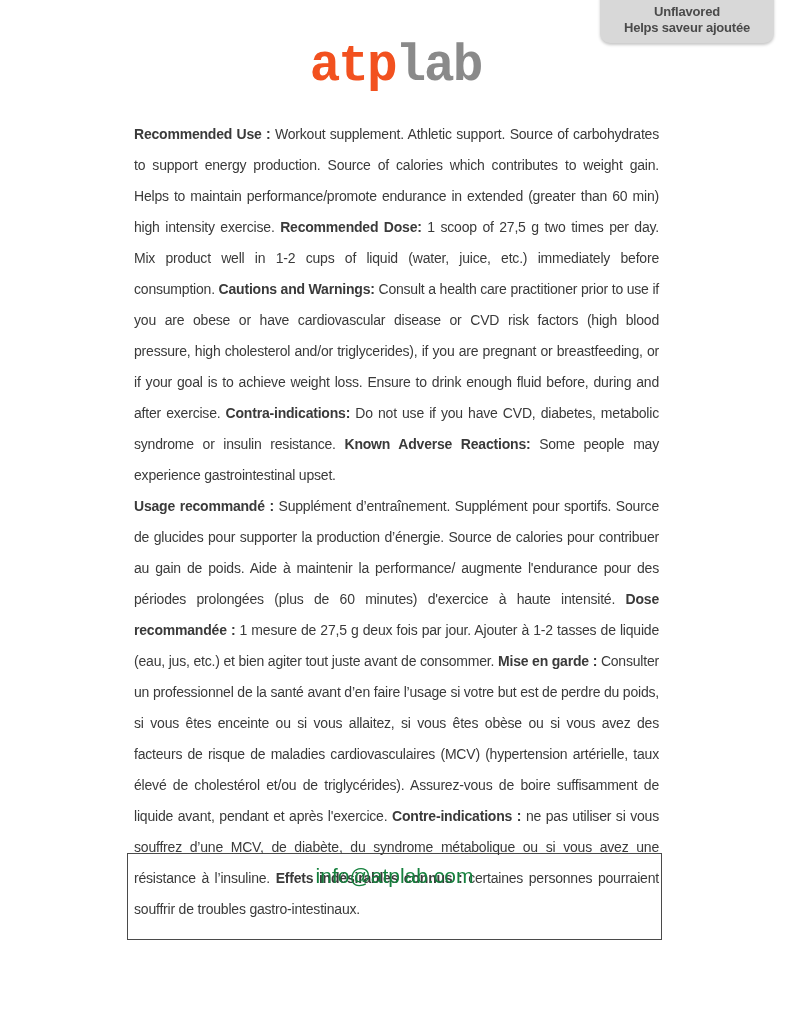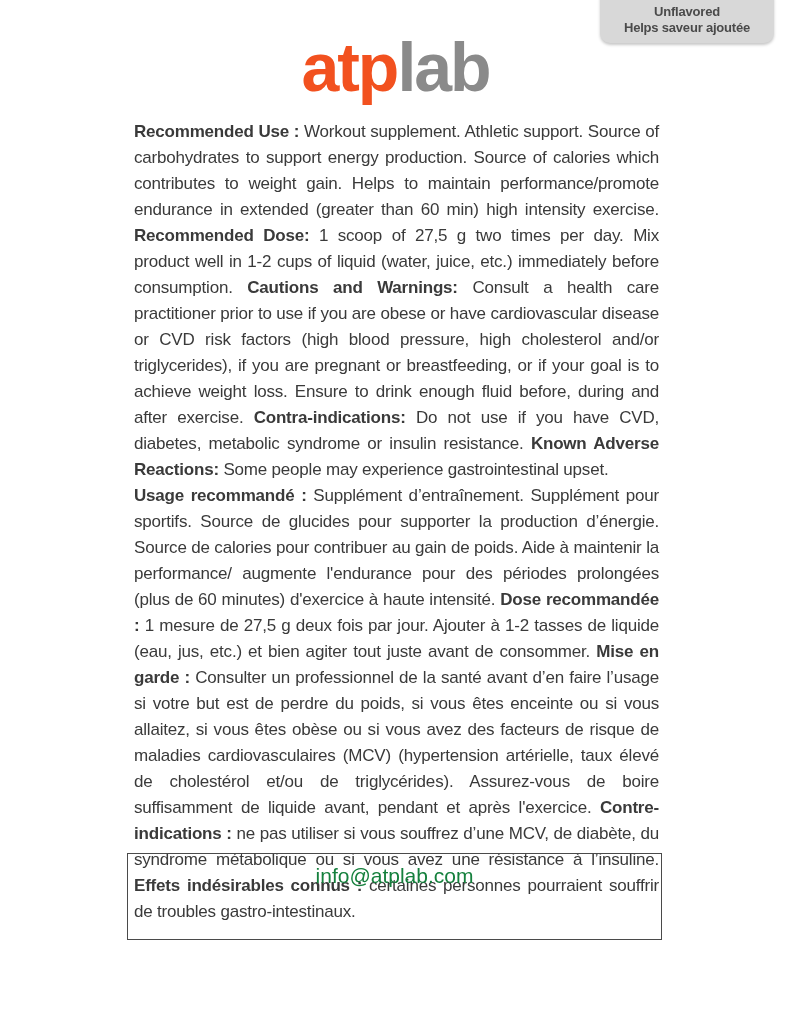--- a/index.html
+++ b/index.html
@@ -29,31 +29,32 @@
     box-shadow:0 2px 3px rgba(0,0,0,0.22);
   }
   .flavor-badge .line{
     font-size:13px;font-weight:700;color:var(--badge-text);
     line-height:16px;letter-spacing:-0.2px;
   }
   
   .logo{
     position:absolute;top:40px;left:0;right:0;
     text-align:center;
-    font-size:68px;font-weight:700;letter-spacing:-2px;
+    font-size:51px;font-weight:700;letter-spacing:-2px;
     line-height:54px;
+    font-family:Liberation Mono, monospace;
   }
   .logo .part-atp{color:var(--accent-orange);}
   .logo .part-lab{color:var(--logo-gray);}
   
   .content{
     position:absolute;top:119px;left:134px;width:525px;
   }
   .para{
-    font-size:17px;line-height:26px;letter-spacing:-0.2px;
+    font-size:14px;line-height:31px;letter-spacing:-0.2px;
     text-align:justify;
     color:var(--text-color);
   }
   .para + .para{}
   .seg-bold{font-weight:700;}
   .seg-normal{font-weight:400;}
   
   .contact-box{
     position:absolute;top:853px;left:127px;width:535px;height:87px;
     border:1.5px solid var(--border-color);

